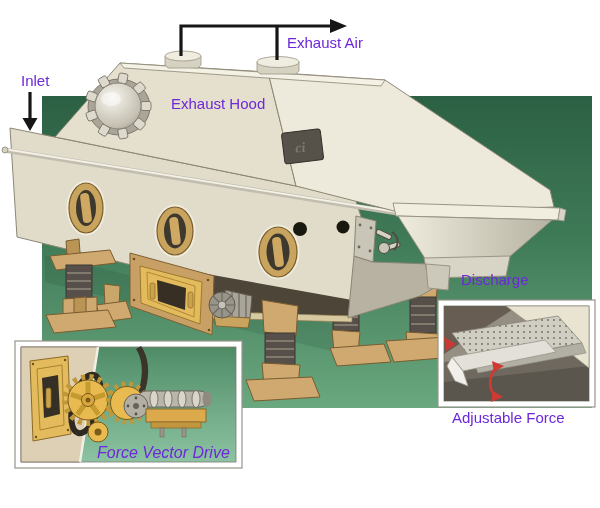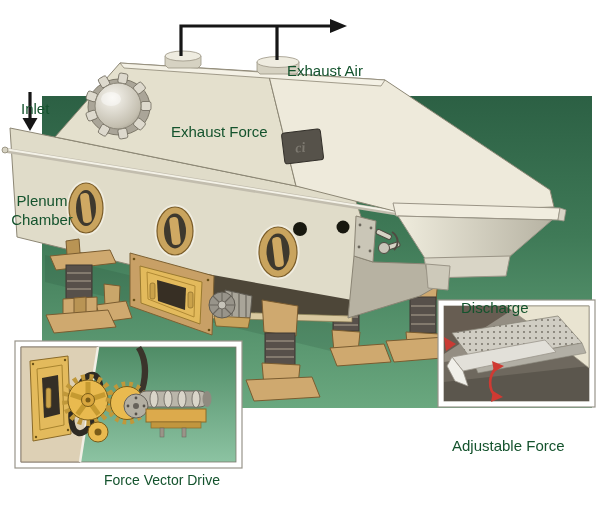--- a/index.html
+++ b/index.html
@@ -1,25 +1,25 @@
 <!DOCTYPE html>
 <html><head>
 <meta charset="utf-8">
 <style>
   html,body{margin:0;padding:0;background:#ffffff;}
   .stage{position:relative;width:600px;height:508px;background:#ffffff;overflow:hidden;
          font-family:"Liberation Sans",sans-serif;}
   .stage svg{position:absolute;left:0;top:0;}
-  .lbl{position:absolute;color:#14532d;font-size:15px;line-height:17px;white-space:nowrap;margin-top:28px;}
+  .lbl{position:absolute;color:#6d28d9;font-size:15px;line-height:17px;white-space:nowrap;}
   .lbl-inlet{left:21px;top:72px;}
   .lbl-exhaust-air{left:287px;top:34px;}
   .lbl-exhaust-hood{left:171px;top:95px;}
   .lbl-plenum{left:0px;top:163px;width:84px;text-align:center;line-height:19px;white-space:normal;}
   .lbl-discharge{left:461px;top:271px;}
-  .lbl-fvd{left:104px;top:444px;font-size:14px;}
+  .lbl-fvd{left:97px;top:444px;font-size:16px;font-style:italic;}
   .lbl-weir{left:452px;top:409px;}
 </style>
 </head>
 <body>
 
 <div class="stage">
 <svg width="600" height="508" viewBox="0 0 600 508">
   <defs>
     <linearGradient id="gGreen" x1="0" y1="0" x2="0" y2="1">
       <stop offset="0" stop-color="#2c6044"></stop>
@@ -274,21 +274,17 @@
     <g>
       <path d="M497,367 C488,376 488,389 496,397" fill="none" stroke="#cf3a33" stroke-width="2.6"></path>
       <polygon points="492,361 504,366 494,372" fill="#cf3a33"></polygon>
       <polygon points="491,402 503,397 493,391" fill="#cf3a33"></polygon>
     </g>
   </g>
 </svg>
 
 <div class="lbl lbl-inlet">Inlet</div>
 <div class="lbl lbl-exhaust-air">Exhaust Air</div>
-<div class="lbl lbl-exhaust-hood">Exhaust Force</div>
-<div class="lbl lbl-plenum">
-  <div>Plenum</div>
-  <div>Chamber</div>
-</div>
+<div class="lbl lbl-exhaust-hood">Exhaust Hood</div>
 <div class="lbl lbl-discharge">Discharge</div>
 <div class="lbl lbl-fvd">Force Vector Drive</div>
 <div class="lbl lbl-weir">Adjustable Force</div>
 </div>
 
 </body></html>

